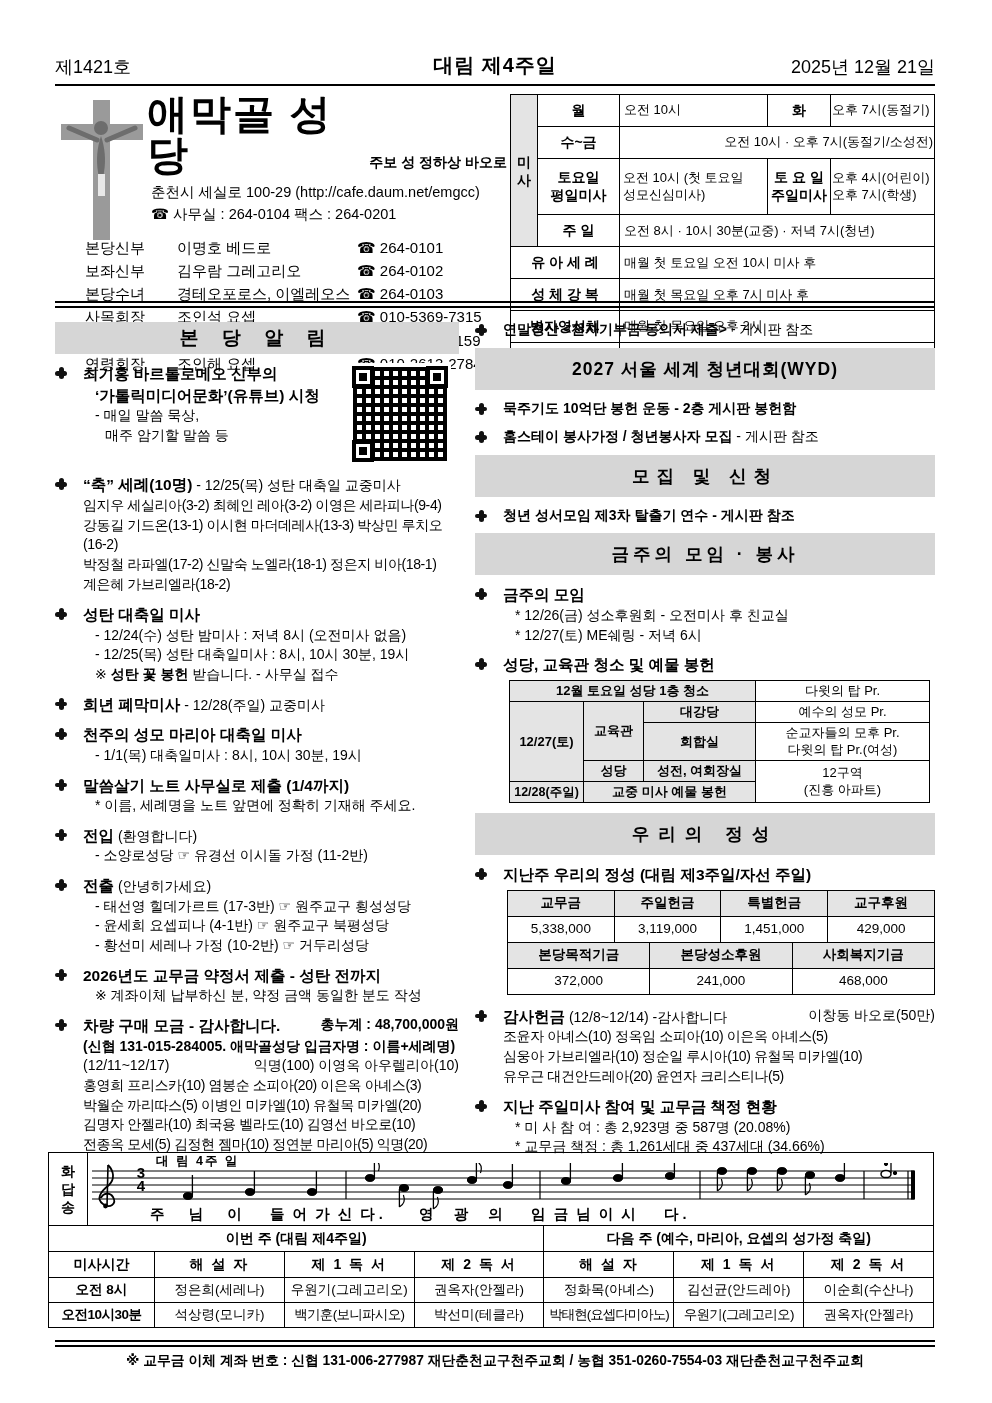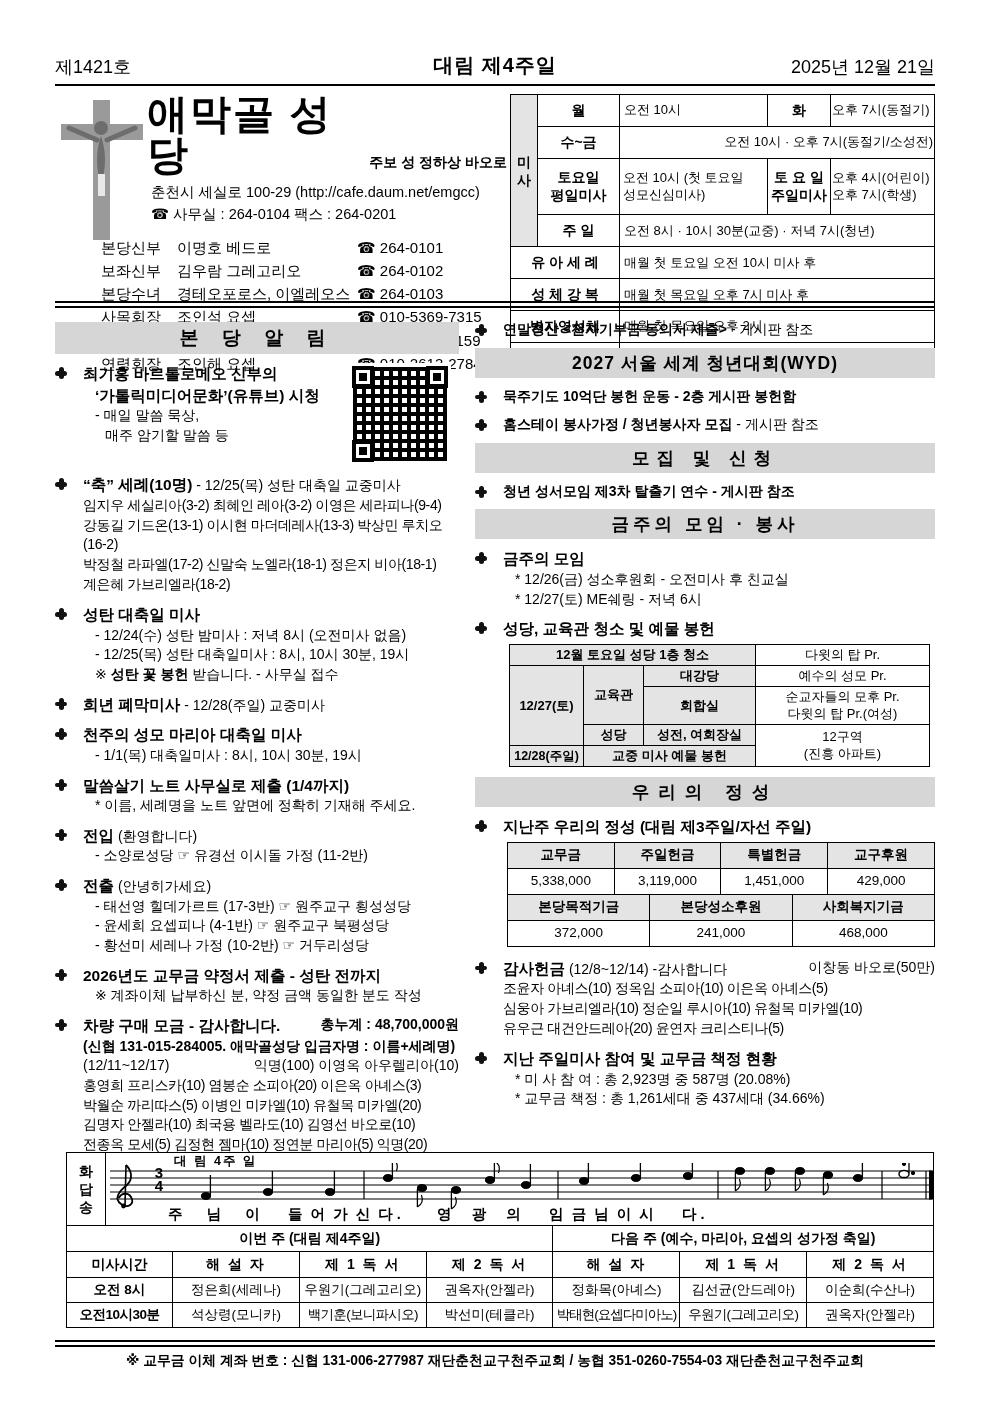--- a/index.html
+++ b/index.html
@@ -13,60 +13,60 @@
   .mh-date{font-size:18px;width:220px;text-align:right;}
   
   .headwrap{position:absolute;top:94px;left:55px;right:57px;display:flex;justify-content:space-between;}
   .head-left{width:452px;position:relative;}
   .nameline{display:flex;align-items:flex-end;margin-left:92px;}
   .church-name{font-size:41px;font-weight:bold;letter-spacing:2px;line-height:1;}
   .patron{font-size:14px;font-weight:bold;margin:0 0 4px 8px;white-space:nowrap;}
   .addr{margin-left:96px;font-size:14.5px;line-height:1.5;margin-top:6px;}
   .contacts{margin:10px 0 0 30px;font-size:15px;line-height:1.55;}
   .c-row{display:flex;}
-  .c-role{width:92px;text-align:center;}
+  .c-role{width:92px;}
   .c-name{flex:1;}
   .c-phone{width:150px;white-space:nowrap;}
   .crucifix{position:absolute;left:4px;top:4px;}
   
   table{border-collapse:collapse;}
   .masstab{font-size:13px;width:424px;table-layout:fixed;}
   .masstab td{border:1px solid #000;text-align:center;vertical-align:middle;padding:2px 1px;line-height:1.25;}
   .masstab .lab{font-weight:bold;font-size:14px;}
   .gray{background:#e4e4e4;}
   .vlabel{width:1.05em;margin:0 auto;word-break:break-all;line-height:1.3;font-weight:bold;font-size:14px;text-align:center;}
   
   .rule2{border-top:2px solid #000;border-bottom:2px solid #000;height:3px;}
   
   .cols{position:absolute;top:318px;left:55px;right:57px;display:flex;gap:16px;}
   .colL{width:440px;font-size:14px;}
   .colR{flex:1;font-size:14px;}
   .secbar{background:#d6d6d6;text-align:center;font-weight:bold;font-size:19px;letter-spacing:9px;
           padding:3px 0;margin:4px 0 6px 0;}
   .banner{background:#d6d6d6;text-align:center;font-weight:bold;font-size:17.5px;letter-spacing:1px;
-          padding:3px 0;margin:8px 0;}
+          padding:9px 0;margin:8px 0;}
   .item{display:flex;gap:16px;margin-top:9px;align-items:flex-start;}
   .bullet{flex:0 0 12px;width:12px;height:12px;position:relative;margin-top:4px;}
   .bullet::before,.bullet::after{content:"";position:absolute;background:#111;border-radius:3px;}
   .bullet::before{left:4px;top:0;width:4.5px;height:12px;}
   .bullet::after{left:0;top:4px;width:12px;height:4.5px;}
   .itxt{flex:1;line-height:1.4;}
   .b{font-weight:bold;}
   .t16{font-size:15.5px;}
   .sub{padding-left:12px;}
   .names{letter-spacing:-0.4px;line-height:1.42;}
   .jbetween{display:flex;justify-content:space-between;}
   
   .cleantab{font-size:13px;width:420px;margin:4px 0 2px 6px;table-layout:fixed;}
   .cleantab td{border:1px solid #000;text-align:center;vertical-align:middle;padding:2px 1px;line-height:1.25;}
   
   .devtab{font-size:13.5px;width:428px;margin:4px 0 2px 4px;table-layout:fixed;}
   .devtab td{border:1px solid #000;text-align:center;padding:3px 1px;}
   
-  .bottom{position:absolute;top:1152px;left:66px;right:58px;}
+  .bottom{position:absolute;top:1152px;left:48px;right:58px;}
   .musicbox{display:flex;border:1.5px solid #000;height:72px;}
   .m-label{width:38px;border-right:1.5px solid #000;display:flex;align-items:center;justify-content:center;}
   .m-staff{flex:1;position:relative;}
   .m-caption{position:absolute;left:68px;top:0px;font-size:12.5px;font-weight:bold;letter-spacing:2px;}
   .m-time{position:absolute;left:46px;top:14px;font-size:15px;font-weight:bold;line-height:0.85;text-align:center;width:14px;}
   .m-lyrics{position:absolute;left:62px;bottom:1px;font-size:14.5px;font-weight:bold;white-space:pre;}
   .schedtab{width:100%;font-size:13.5px;table-layout:fixed;margin-top:-1px;}
   .schedtab td{border:1px solid #000;text-align:center;padding:4px 0;line-height:1.2;}
   .schedtab .hd{font-weight:bold;font-size:14px;letter-spacing:2px;}
   .schedtab .wk{font-weight:bold;font-size:14px;}

